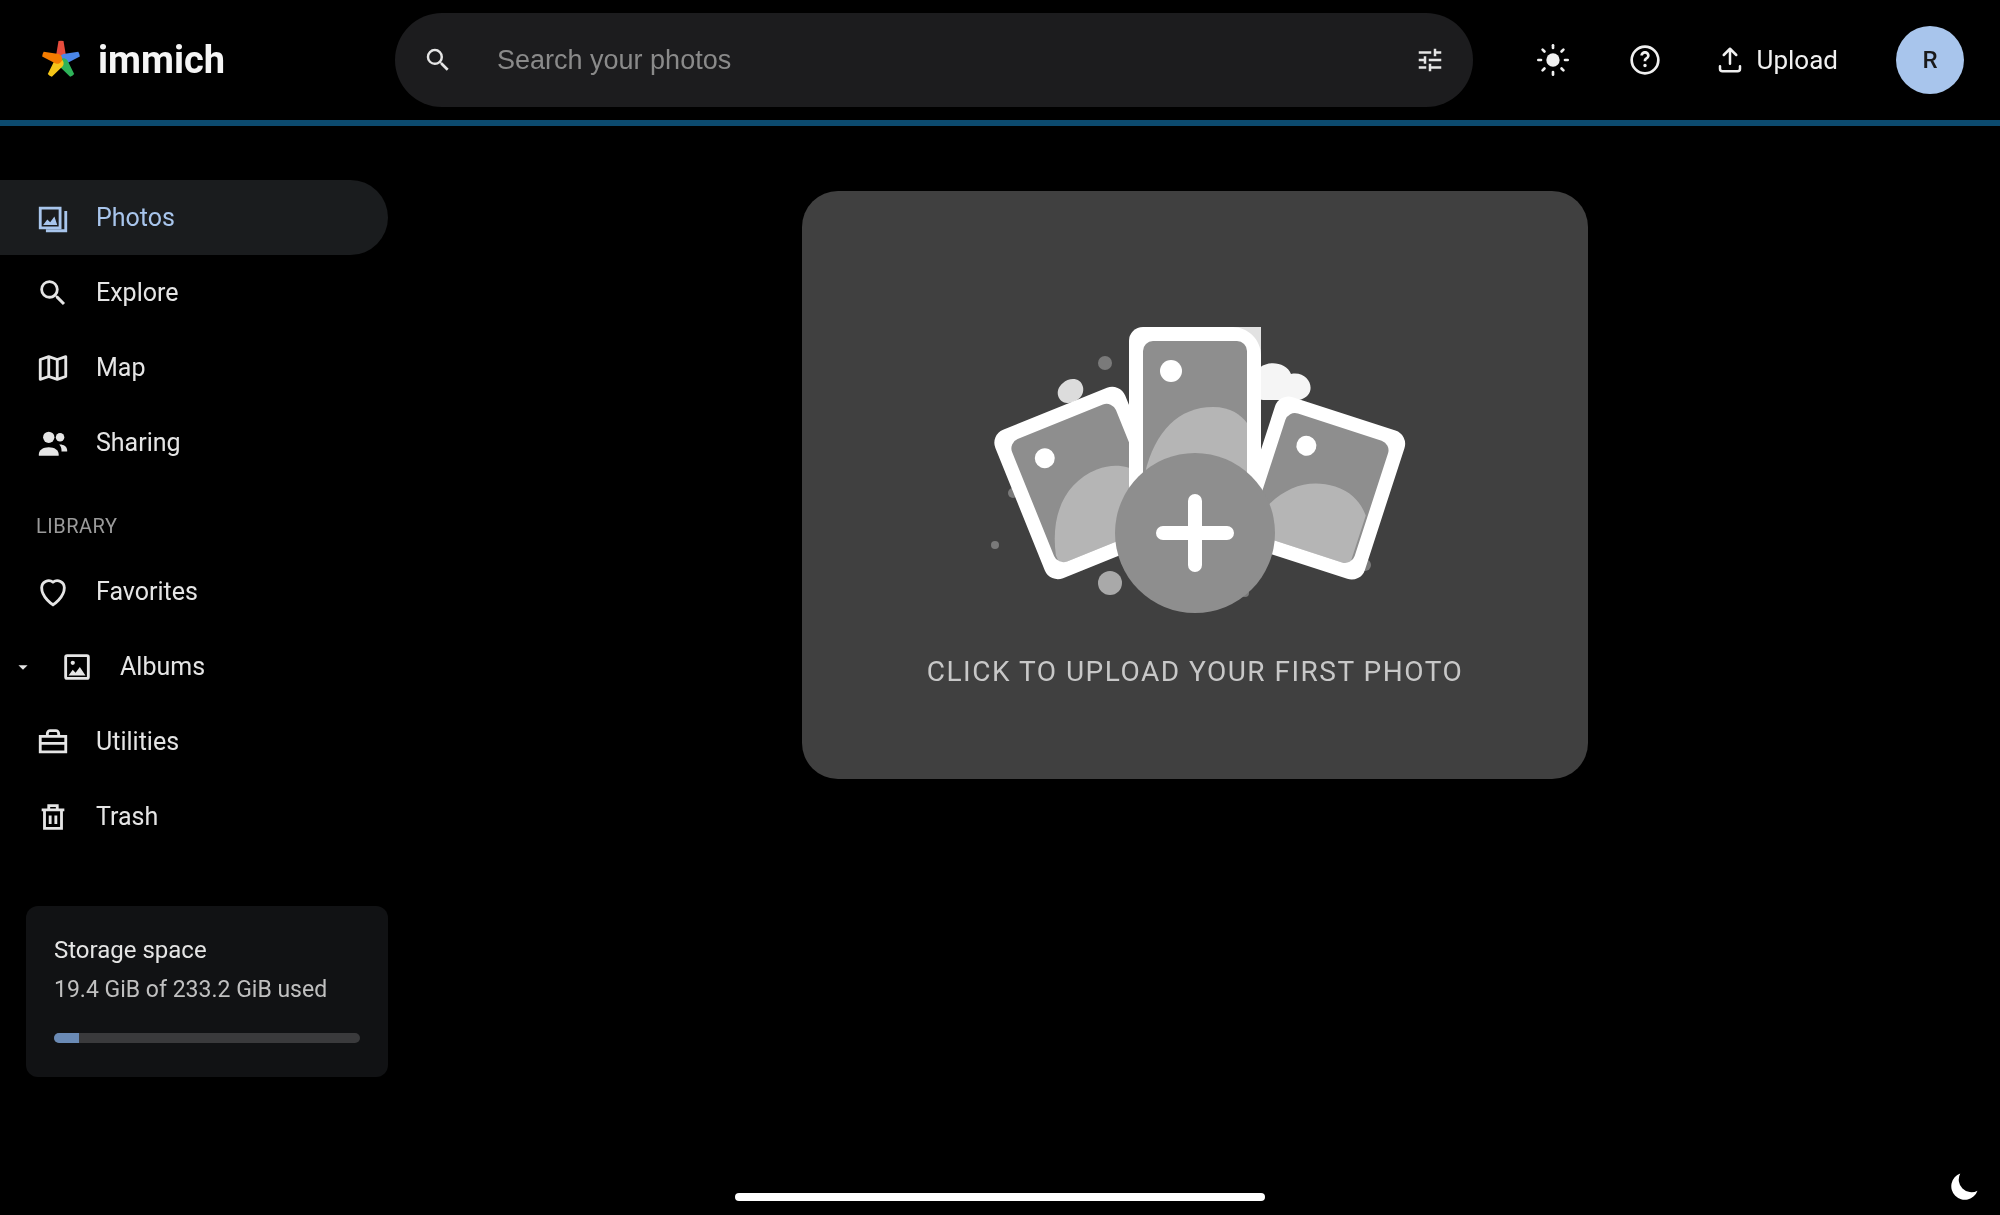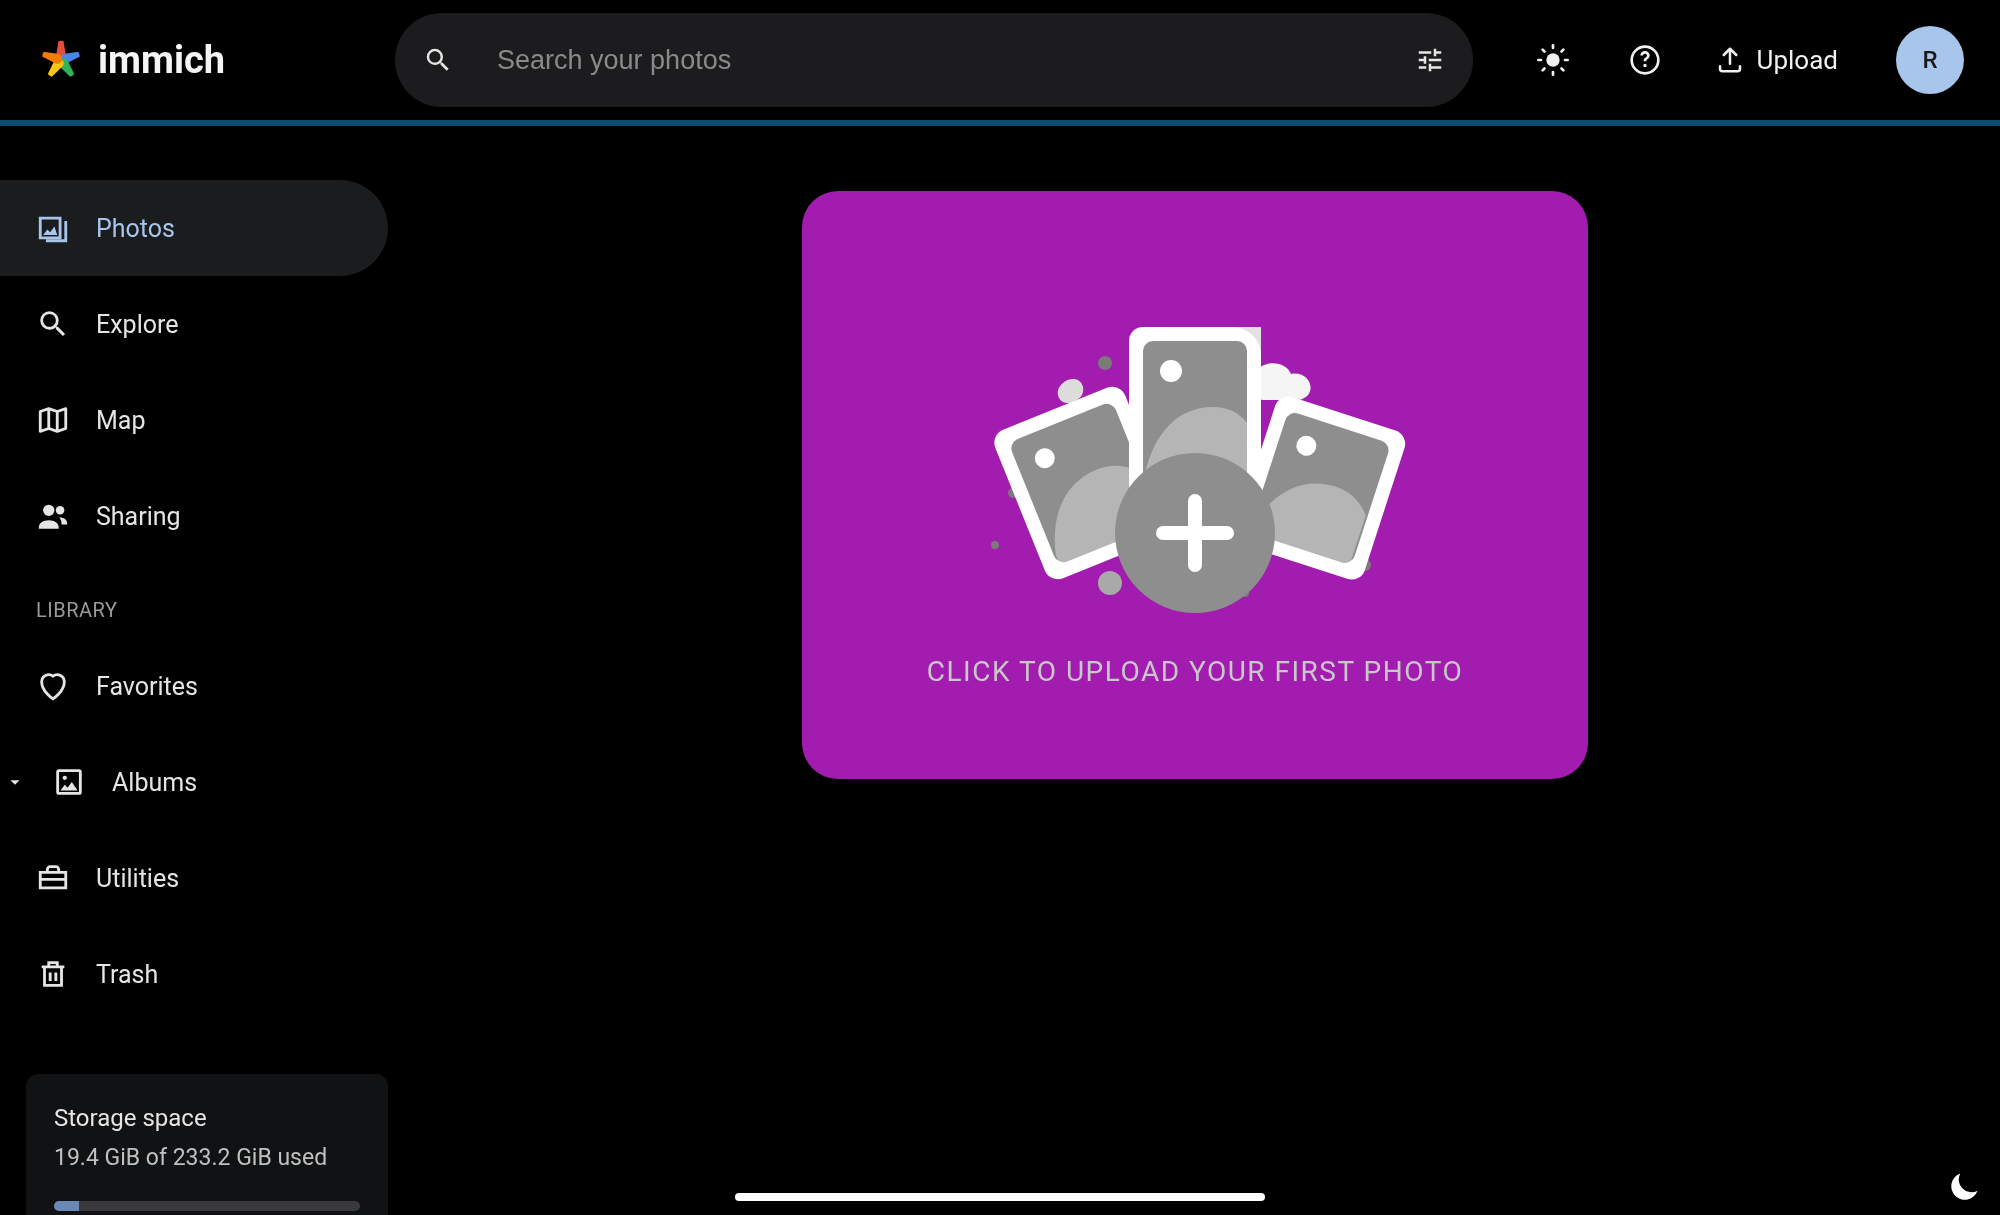--- a/index.html
+++ b/index.html
@@ -85,34 +85,34 @@
   top: 126px;
   left: 0;
   width: 390px;
   padding-top: 54px;
 }
 .nav-item {
   display: flex;
   align-items: center;
   gap: 26px;
   padding: 0 36px;
-  height: 96px;
+  height: 75px;
   cursor: pointer;
   font-size: 25px;
   color: #e5e5e5;
   position: relative;
 }
 .nav-item.active {
   background: #1a1c1e;
   border-radius: 0 60px 60px 0;
   color: #a8c5ec;
   width: 388px;
 }
 .nav-item svg { width: 34px; height: 34px; flex-shrink: 0; }
-.nav-item.with-chevron { padding-left: 4px; }
+.nav-item.with-chevron { padding-left: 12px; }
 .nav-item .chevron { width: 22px; }
 .section-header {
   padding: 34px 36px 16px;
   font-size: 20px;
   letter-spacing: 0.5px;
   color: #9a9a9a;
 }
 .storage-card {
   margin: 52px 26px 0;
   background: #111214;
@@ -141,21 +141,21 @@
   left: 390px;
   right: 0;
   bottom: 0;
   display: flex;
   justify-content: center;
   padding-top: 65px;
 }
 .upload-card {
   width: 786px;
   height: 588px;
-  background: #a21caf;
+  background: #404040;
   border-radius: 36px;
   display: flex;
   flex-direction: column;
   align-items: center;
   justify-content: center;
   cursor: pointer;
 }
 .upload-illustration { width: 520px; height: 350px; }
 .upload-text {
   margin-top: 22px;

